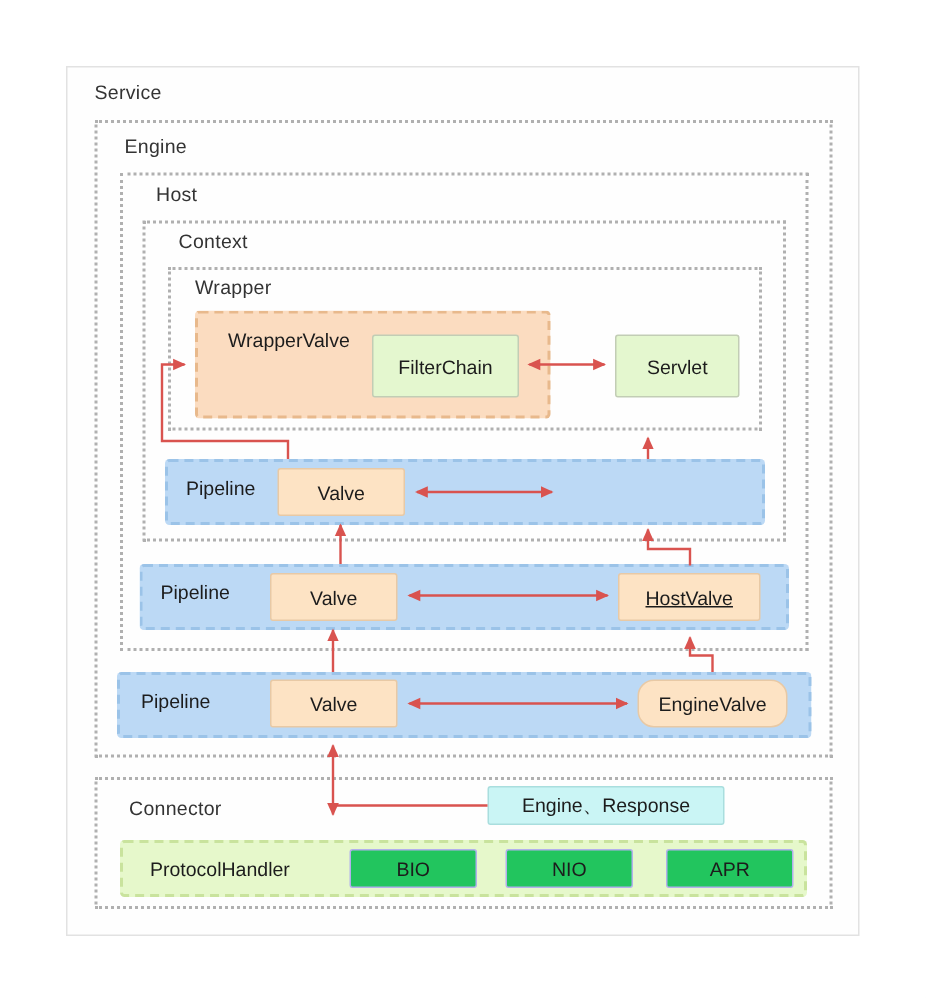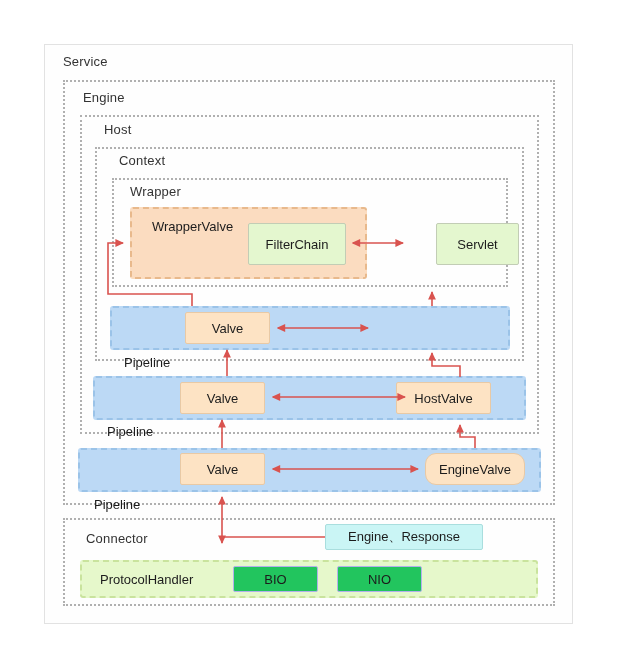--- a/index.html
+++ b/index.html
@@ -38,21 +38,20 @@
     box-sizing:border-box;
     background:#bcd9f5;
     border:2px dashed #9bc3e8;
     border-radius:3px;
   }
   .pipeline-label{
     position:absolute;
     font-size:13px;
     color:#1c1c1c;
     white-space:nowrap;
-    margin-top:37px;
   }
 
   
   .node{
     position:absolute;
     box-sizing:border-box;
     display:flex;
     align-items:center;
     justify-content:center;
     font-size:13px;
@@ -120,36 +119,36 @@
   <div class="shell-label" style="left:130px;top:184px;">Wrapper</div>
 
   <div class="node node-wrappervalve" style="left:130px;top:207px;width:237px;height:72px;">
     <span style="align-self:flex-start;margin-top:10px;">WrapperValve</span>
   </div>
 
   <div class="node node-green" style="left:248px;top:223px;width:98px;height:42px;">
     <span>FilterChain</span>
   </div>
 
-  <div class="node node-green" style="left:410px;top:223px;width:83px;height:42px;margin-left:26px;">
+  <div class="node node-green" style="left:410px;top:223px;width:83px;height:42px;">
     <span>Servlet</span>
   </div>
 
   <div class="pipeline" style="left:110px;top:306px;width:400px;height:44px;"></div>
   <div class="pipeline-label" style="left:124px;top:318px;">Pipeline</div>
   <div class="node node-valve" style="left:185px;top:312px;width:85px;height:32px;">
     <span>Valve</span>
   </div>
 
   <div class="pipeline" style="left:93px;top:376px;width:433px;height:44px;"></div>
   <div class="pipeline-label" style="left:107px;top:387px;">Pipeline</div>
   <div class="node node-valve" style="left:180px;top:382px;width:85px;height:32px;">
     <span>Valve</span>
   </div>
-  <div class="node node-valve" style="left:396px;top:382px;width:95px;height:32px;">
+  <div class="node node-valve" style="left:412px;top:382px;width:95px;height:32px;text-decoration:underline;">
     <span>HostValve</span>
   </div>
 
   <div class="pipeline" style="left:78px;top:448px;width:463px;height:44px;"></div>
   <div class="pipeline-label" style="left:94px;top:460px;">Pipeline</div>
   <div class="node node-valve" style="left:180px;top:453px;width:85px;height:32px;">
     <span>Valve</span>
   </div>
   <div class="node node-valve" style="left:425px;top:453px;width:100px;height:32px;border-radius:11px;">
     <span>EngineValve</span>
@@ -163,20 +162,23 @@
   </div>
 
   <div class="node node-protocol" style="left:80px;top:560px;width:458px;height:38px;">
     <span>ProtocolHandler</span>
   </div>
   <div class="node node-purple" style="left:233px;top:566px;width:85px;height:26px;">
     <span>BIO</span>
   </div>
   <div class="node node-purple" style="left:337px;top:566px;width:85px;height:26px;">
     <span>NIO</span>
+  </div>
+  <div class="node node-purple" style="left:444px;top:566px;width:85px;height:26px;">
+    <span>APR</span>
   </div>
 
   <svg id="arrows" viewBox="0 0 617 665" xmlns="http://www.w3.org/2000/svg">
     <defs>
       <marker id="ah" markerWidth="9" markerHeight="9" refX="7.6" refY="4.5" orient="auto" markerUnits="userSpaceOnUse">
         <path d="M0,0.6 L8.6,4.5 L0,8.4 z" fill="#d9534f"></path>
       </marker>
       <marker id="ah-start" markerWidth="9" markerHeight="9" refX="1.4" refY="4.5" orient="auto" markerUnits="userSpaceOnUse">
         <path d="M8.6,0.6 L0,4.5 L8.6,8.4 z" fill="#d9534f"></path>
       </marker>

